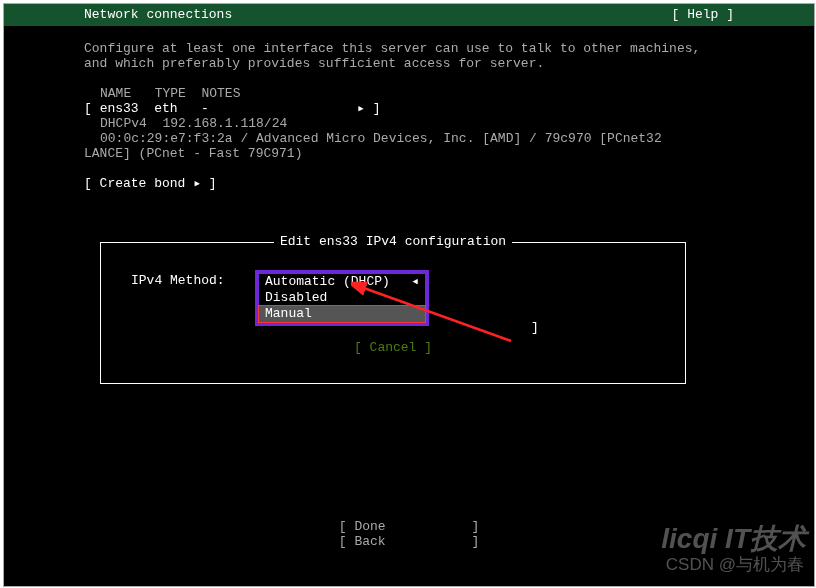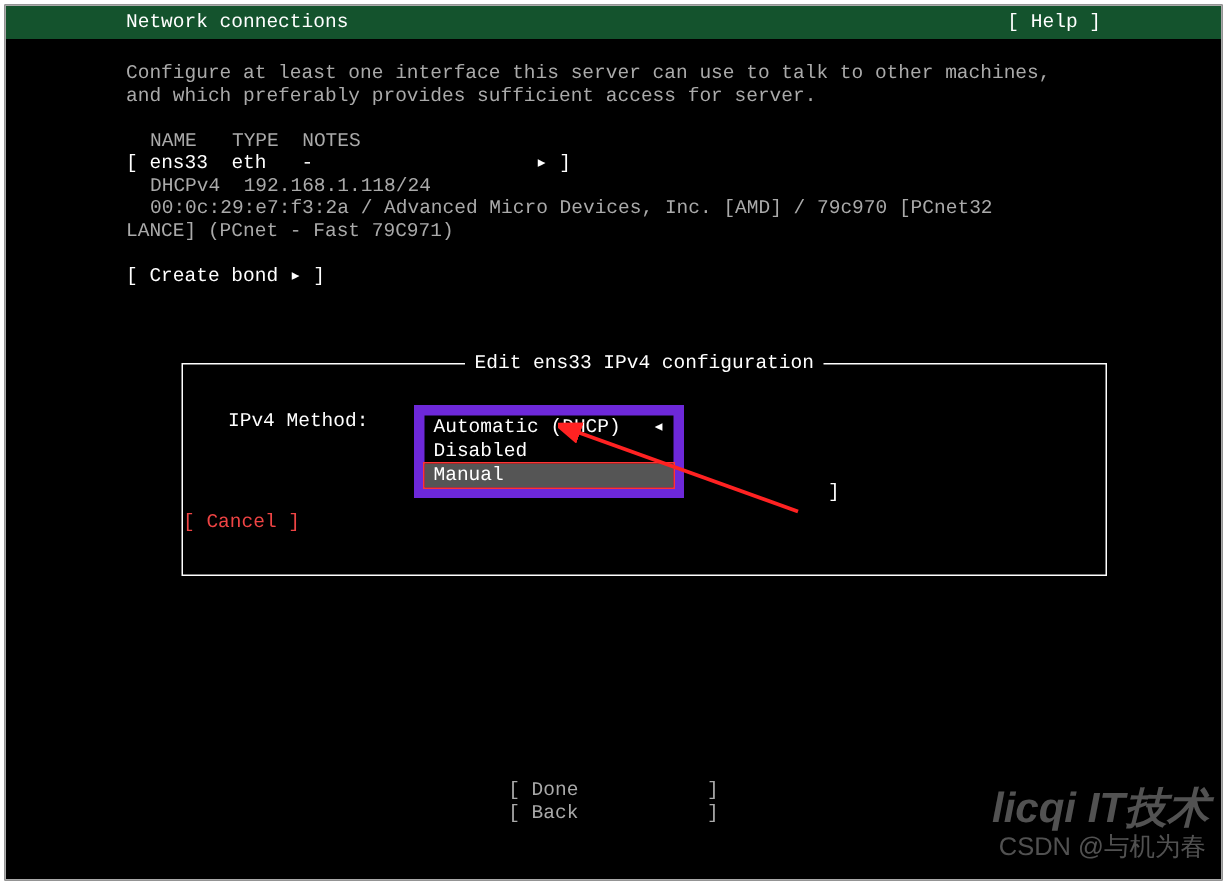--- a/index.html
+++ b/index.html
@@ -26,50 +26,49 @@
   .tb-help { position:absolute; right:80px; cursor:pointer;margin-left:12px; }
   .content {
     position:absolute; left:0px; top:22px; width:100%;
     color:#aaa;
     white-space:pre;
     line-height:15px;
   }
   .content .bright { color:#fff; }
   .dialog {
     position:absolute;
-    left:117px; top:238px;
+    left:96px; top:238px;
     width:584px; height:140px;
     border:1px solid #fff;
-    padding-left:31px;
   }
   .dialog-title {
     position:absolute; top:-9px; left:0; width:100%;
     text-align:center; color:#fff;
   }
   .dialog-title span { background:#000; padding:0 6px; }
   .label-ipv4 { position:absolute; left:30px; top:30px; color:#fff;font-family:Liberation Mono, monospace; }
   .dropdown {
     position:absolute; left:154px; top:27px; width:166px;
-    border:7px solid #6d28d9;
+    border:4px solid #6d28d9;
     background:#000;
   }
   .dd-row {
     height:16px; line-height:16px;
     color:#fff;
     padding-left:6px;
     position:relative;
     cursor:pointer;
   }
   .dd-row.sel {
     background:#555; color:#fff;
     outline:1px solid #ff3333;
   }
   .dd-arrow { position:absolute; right:6px; top:0; color:#fff; }
   .close-bracket { position:absolute; left:430px; top:77px; color:#fff; }
-  .cancel-row { position:absolute; left:0; width:100%; top:97px; color:#ef4444; }
+  .cancel-row { position:absolute; left:0; width:100%; top:97px; text-align:center; color:#4d7c0f; }
   .footer {
     position:absolute; left:0; bottom:22px; width:100%;
     color:#aaa; text-align:center; white-space:pre; line-height:15px;
   }
   .watermark {
     position:absolute; right:10px; bottom:10px; color:#888; opacity:.6;
     font-family:sans-serif; font-size:17px;
   }
   .watermark2 {
     position:absolute; right:8px; bottom:28px; color:#ccc; opacity:.4;

